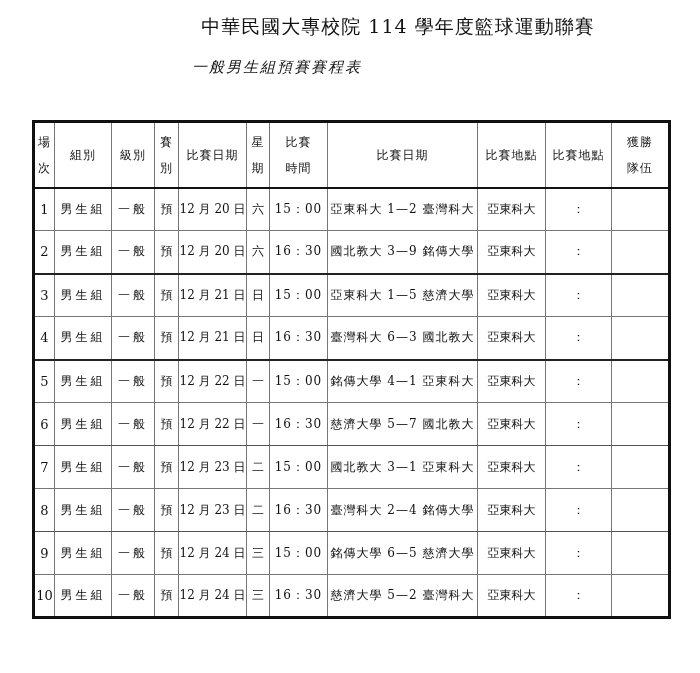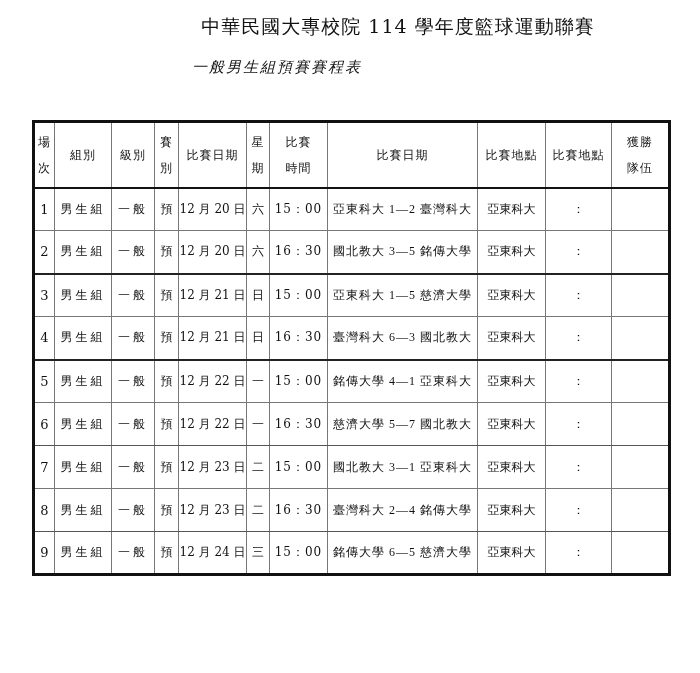--- a/index.html
+++ b/index.html
@@ -59,21 +59,21 @@
       border-bottom: 2px solid #111;
       line-height: 26px;
       letter-spacing: 1px;
     }
     table.schedule tbody tr { height: 43px; }
     table.schedule tbody tr:nth-child(even) td { border-bottom: 1px solid #555; }
     table.schedule tbody tr:nth-child(2) td,
     table.schedule tbody tr:nth-child(4) td { border-bottom: 2px solid #222; }
     td.num { font-size: 13px; }
     td.spaced { letter-spacing: 3px; }
-    td.teams { letter-spacing: 1px; text-align: left; padding-left: 3px; font-family: Liberation Serif, serif; }
+    td.teams { letter-spacing: 1px; text-align: left; padding-left: 3px; }
     td.time { letter-spacing: 1px; }
     th.stack span, th.stack2 span { display: block; }
   </style>
 </head>
 <body>
 
 <div class="title">中華民國大專校院 114 學年度籃球運動聯賽</div>
 <div class="subtitle">一般男生組預賽賽程表</div>
 
 <table class="schedule">
@@ -135,21 +135,21 @@
       <td></td>
     </tr>
     <tr>
       <td class="num">2</td>
       <td class="spaced">男生組</td>
       <td class="spaced">一般</td>
       <td>預</td>
       <td>12 月 20 日</td>
       <td>六</td>
       <td class="time">16：30</td>
-      <td class="teams">國北教大 3—5 銘傳大學</td>
+      <td class="teams">國北教大 3—9 銘傳大學</td>
       <td>亞東科大</td>
       <td>：</td>
       <td></td>
     </tr>
     <tr>
       <td class="num">3</td>
       <td class="spaced">男生組</td>
       <td class="spaced">一般</td>
       <td>預</td>
       <td>12 月 21 日</td>
@@ -227,18 +227,31 @@
     </tr>
     <tr>
       <td class="num">9</td>
       <td class="spaced">男生組</td>
       <td class="spaced">一般</td>
       <td>預</td>
       <td>12 月 24 日</td>
       <td>三</td>
       <td class="time">15：00</td>
       <td class="teams">銘傳大學 6—5 慈濟大學</td>
+      <td>亞東科大</td>
+      <td>：</td>
+      <td></td>
+    </tr>
+    <tr>
+      <td class="num">10</td>
+      <td class="spaced">男生組</td>
+      <td class="spaced">一般</td>
+      <td>預</td>
+      <td>12 月 24 日</td>
+      <td>三</td>
+      <td class="time">16：30</td>
+      <td class="teams">慈濟大學 5—2 臺灣科大</td>
       <td>亞東科大</td>
       <td>：</td>
       <td></td>
     </tr>
   </tbody>
 </table>
 
 </body></html>

